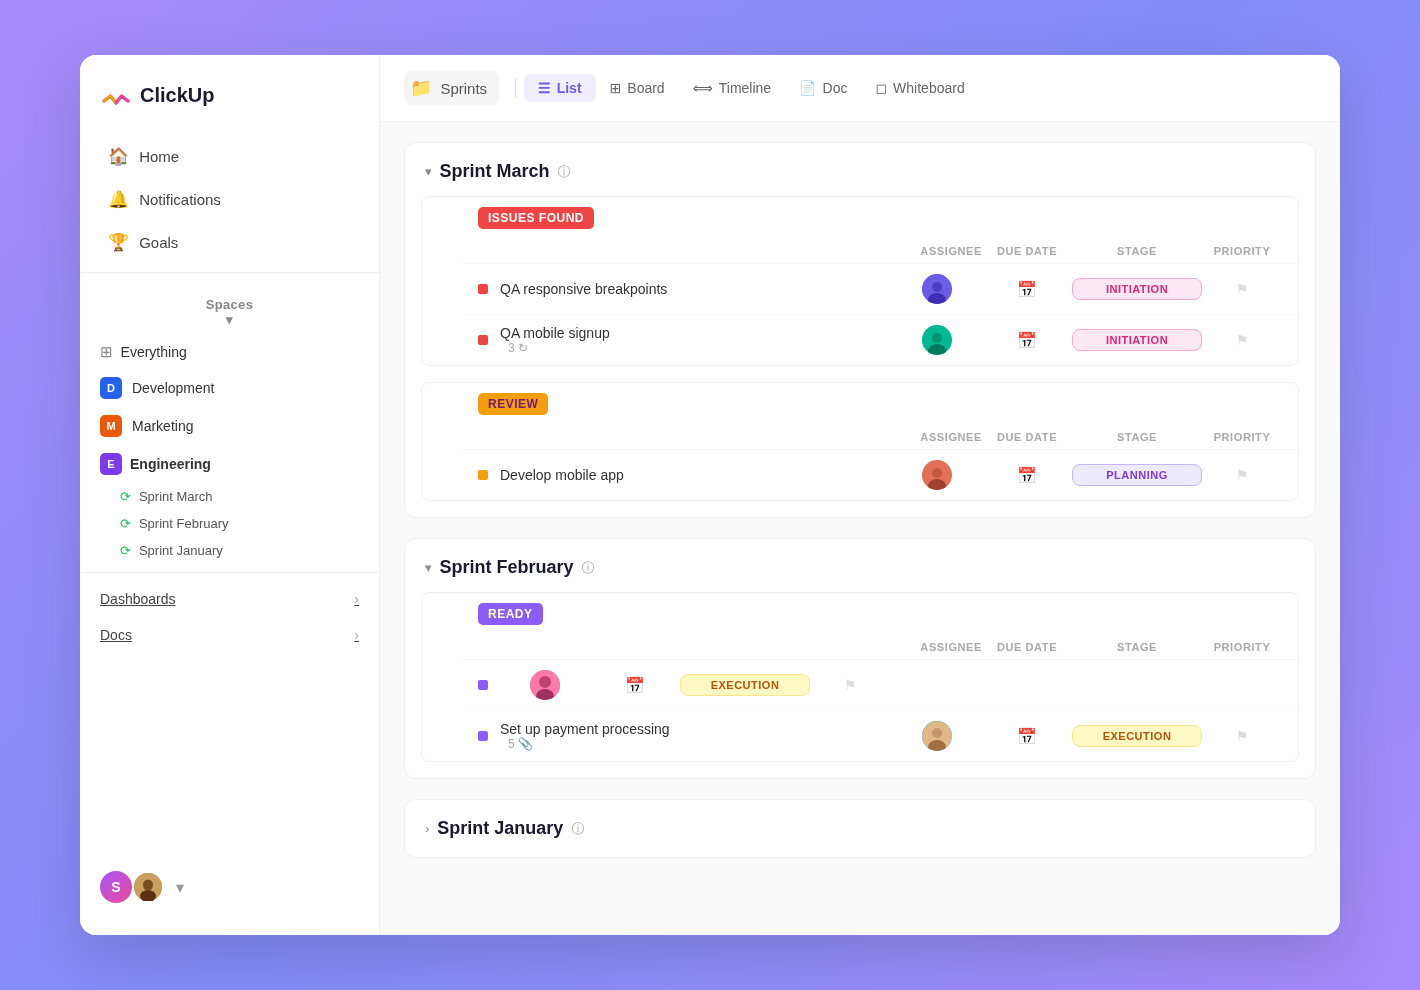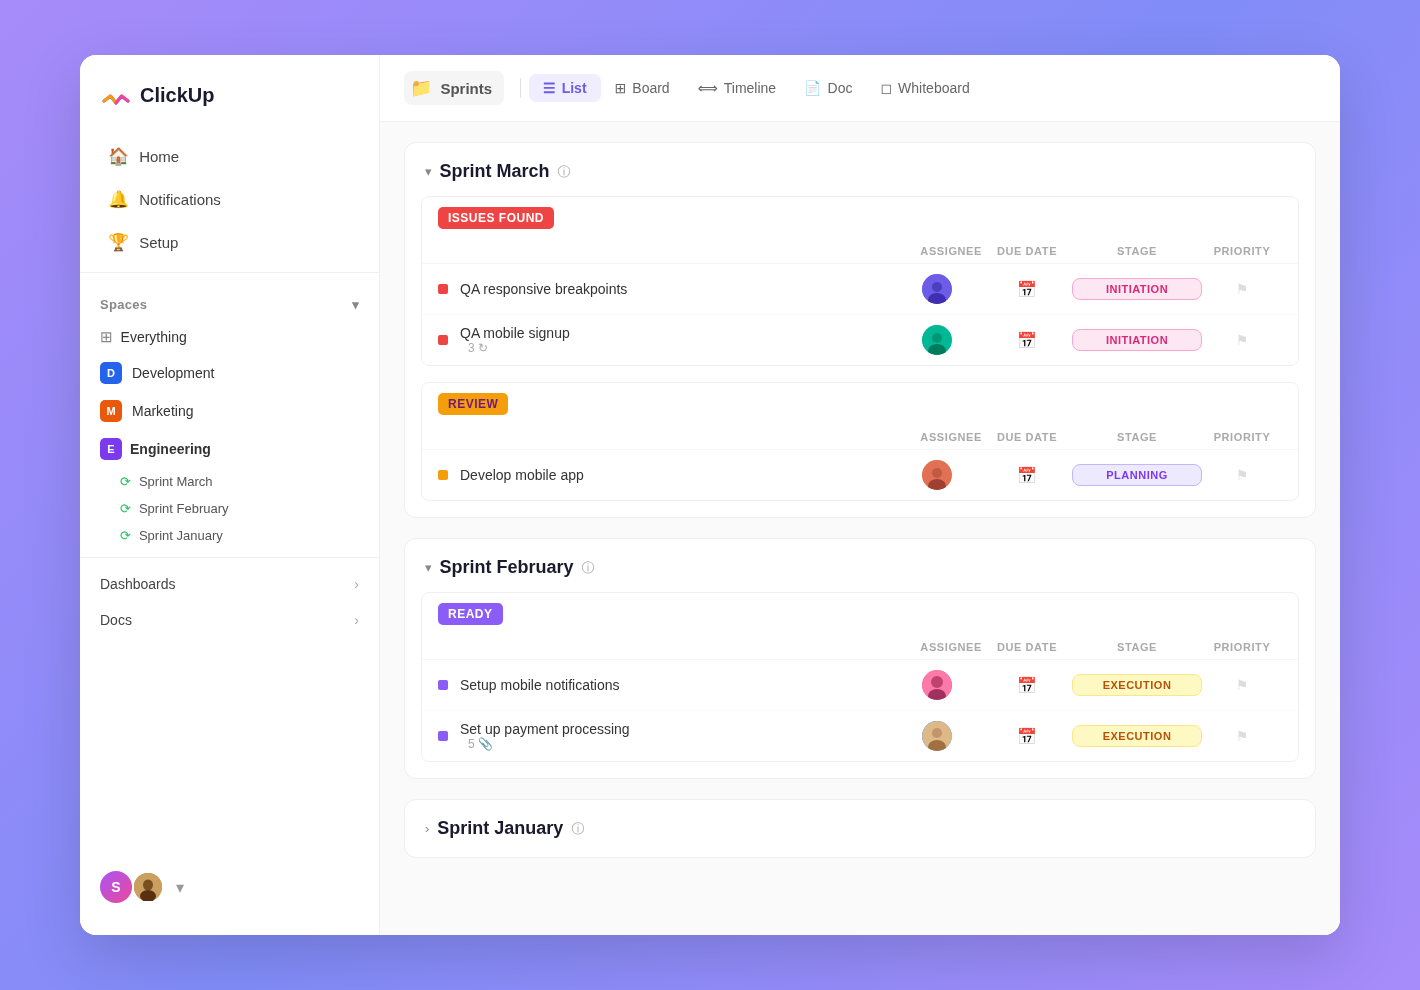--- a/index.html
+++ b/index.html
@@ -63,20 +63,21 @@
     .spaces-header {
       display: flex;
       align-items: center;
       justify-content: space-between;
       padding: 16px 20px 8px 20px;
       color: #888;
       font-size: 13px;
       font-weight: 600;
       letter-spacing: 0.3px;
       cursor: pointer;
+      flex-direction: column;
     }
     .space-item {
       display: flex;
       align-items: center;
       gap: 10px;
       padding: 8px 20px;
       cursor: pointer;
       color: #333;
       font-size: 14px;
     }
@@ -136,20 +137,21 @@
       margin: 8px 0;
     }
     .collapsible-item {
       display: flex;
       align-items: center;
       justify-content: space-between;
       padding: 10px 20px;
       cursor: pointer;
       color: #444;
       font-size: 14px;
+      text-decoration: underline;
     }
     .sidebar-footer {
       margin-top: auto;
       padding: 16px 20px;
       display: flex;
       align-items: center;
       gap: 8px;
     }
     .avatar {
       width: 32px;
@@ -203,21 +205,21 @@
       gap: 8px;
       padding: 6px 12px 6px 6px;
       border-radius: 8px;
       cursor: pointer;
       background: #f5f5f5;
       margin-right: 8px;
     }
     .folder-icon-btn span { font-size: 15px; color: #555; }
     .folder-label {
       font-size: 16px;
-      font-weight: 700;
+      font-weight: 400;
       color: #222;
     }
     .divider-v { width: 1px; height: 20px; background: #e0e0e0; margin: 0 8px; }
     .tab-item {
       display: flex;
       align-items: center;
       gap: 6px;
       padding: 6px 14px;
       border-radius: 7px;
       cursor: pointer;
@@ -264,20 +266,21 @@
     .info-icon {
       color: #aaa;
       font-size: 13px;
       cursor: pointer;
     }
     .group-block {
       margin: 0 16px 16px 16px;
       border-radius: 8px;
       border: 1px solid #f0f0f0;
       overflow: hidden;
+      padding-left: 40px;
     }
     .group-header {
       display: flex;
       align-items: center;
       padding: 10px 16px;
     }
     .group-badge {
       display: inline-block;
       padding: 4px 10px;
       border-radius: 5px;
@@ -397,21 +400,21 @@
     <div class="nav-item">
       <span class="nav-icon">🏠</span>
       <span>Home</span>
     </div>
     <div class="nav-item">
       <span class="nav-icon">🔔</span>
       <span>Notifications</span>
     </div>
     <div class="nav-item">
       <span class="nav-icon">🏆</span>
-      <span>Setup</span>
+      <span>Goals</span>
     </div>
 
     <hr class="section-divider">
 
     <div class="spaces-header">
       <span>Spaces</span>
       <span>▾</span>
     </div>
 
     <div class="everything-item">
@@ -631,23 +634,20 @@
           <div class="table-cols">
             <div class="col-task"></div>
             <div class="col-assignee col-header">ASSIGNEE</div>
             <div class="col-due col-header">DUE DATE</div>
             <div class="col-stage col-header">STAGE</div>
             <div class="col-priority col-header">PRIORITY</div>
           </div>
 
           <div class="task-row">
             <div class="task-dot dot-purple"></div>
-            <div class="task-name col-task">
-              <span>Setup mobile notifications</span>
-            </div>
             <div class="col-assignee">
               <div class="assignee-avatar av-4">
                 <svg width="30" height="30" viewBox="0 0 30 30">
                     <circle cx="15" cy="15" r="15" fill="#fd79a8"></circle>
                     <ellipse cx="15" cy="12" rx="6" ry="6" fill="#c0426e"></ellipse>
                     <ellipse cx="15" cy="26" rx="9" ry="7" fill="#a03060"></ellipse>
                   </svg>
               </div>
             </div>
             <div class="col-due">

